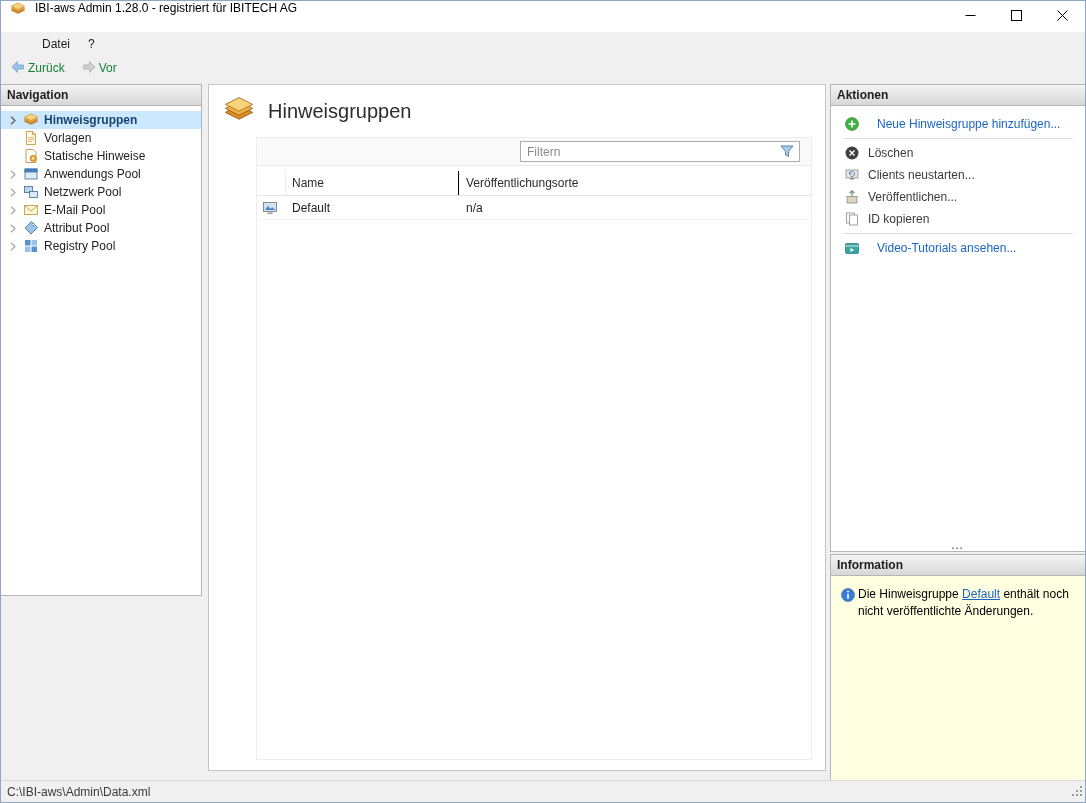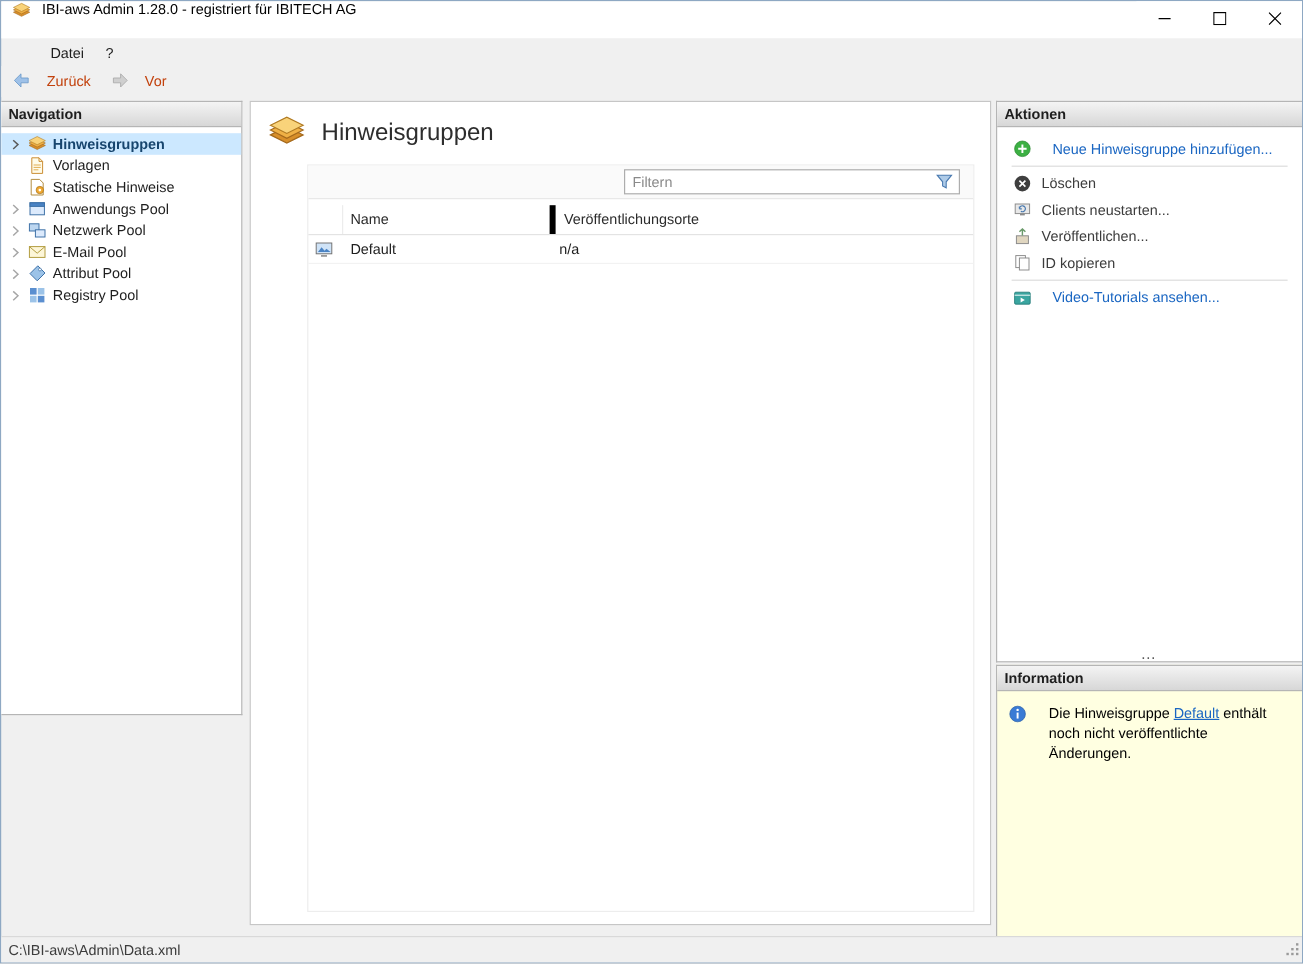--- a/index.html
+++ b/index.html
@@ -9,21 +9,21 @@
   .titlebar{position:absolute;top:0;left:0;right:0;height:31px;background:#ffffff;display:flex;align-items:flex-start;}
   .titlebar .app-icon{margin-left:9px;display:flex;}
   .titlebar .title{margin-left:9px;font-size:12px;color:#000;}
   .win-controls{position:absolute;right:0;top:0;height:31px;display:flex;}
   .win-btn{width:46px;height:31px;display:flex;align-items:center;justify-content:center;background:#fff;}
 
   
   .menubar{position:absolute;top:31px;left:0;right:0;height:23px;background:#f0f0f0;display:flex;align-items:center;margin-left:32px;}
   .menu-item{padding:3px 9px;color:#1e1e1e;}
   .toolbar{position:absolute;top:54px;left:0;right:0;height:26px;background:#f0f0f0;display:flex;align-items:center;}
-  .tool-btn{display:flex;align-items:center;gap:13px;margin-left:9px;color:#c2410c;}
+  .tool-btn{display:flex;align-items:center;gap:2px;margin-left:9px;color:#15803d;}
   .tool-btn + .tool-btn{margin-left:16px;}
 
   
   .panel-header{height:20px;line-height:20px;padding-left:6px;background:linear-gradient(#f4f4f4,#d7d7d7);border-bottom:1px solid #b5b5b5;font-weight:bold;font-size:12px;color:#1e1e1e;}
 
   
   .nav-panel{position:absolute;top:83px;left:0;width:201px;height:512px;box-sizing:border-box;border:1px solid #b5b5b5;border-left:none;background:#fff;}
   .nav-tree{padding-top:5px;}
   .nav-item{height:18px;display:flex;align-items:center;cursor:default;}
   .nav-item.selected{background:#cce8ff;}
@@ -38,39 +38,39 @@
   .main-title{font-size:20px;color:#2d2d2d;}
   .list-container{position:absolute;top:52px;left:12px;right:13px;bottom:10px;border:1px solid #ededed;background:#fff;margin-left:35px;}
   .filter-band{height:27px;background:#fafafa;border-bottom:1px solid #e8e8e8;position:relative;}
   .filter-box{position:absolute;right:11px;top:3px;width:280px;height:21px;box-sizing:border-box;border:1px solid #adadad;background:#fff;display:flex;align-items:center;}
   .filter-box input{flex:1;min-width:0;height:17px;border:0;outline:none;padding:0 6px;font-size:12px;font-family:inherit;background:transparent;color:#1e1e1e;}
   .filter-box input::placeholder{color:#8a8a8a;}
   .filter-funnel{width:24px;display:flex;align-items:center;justify-content:center;}
   .table-header{margin-top:5px;display:flex;height:24px;border-bottom:1px solid #e3e3e3;color:#2b2b2b;}
   .col-icon{width:28px;}
   .col-name{width:166px;border-left:1px solid #ececec;padding-left:6px;display:flex;align-items:center;}
-  .col-pub{flex:1;border-left:5px solid #000000;padding-left:7px;display:flex;align-items:center;}
+  .col-pub{flex:1;border-left:1px solid #000000;padding-left:7px;display:flex;align-items:center;}
   .table-row{display:flex;height:23px;align-items:center;border-bottom:1px solid #f2f2f2;}
   .cell-icon{width:28px;display:flex;padding-left:5px;box-sizing:border-box;}
   .cell-name{width:166px;padding-left:7px;box-sizing:content-box;}
   .cell-pub{flex:1;padding-left:8px;}
 
   
   .actions-panel{position:absolute;top:83px;right:0;width:255px;height:468px;box-sizing:border-box;border:1px solid #b5b5b5;border-right:none;background:#fff;}
   .actions-body{position:relative;height:calc(100% - 21px);}
   .actions-list{padding-top:7px;}
   .action-item{height:22px;display:flex;align-items:center;padding-left:13px;gap:8px;color:#3c3c3c;cursor:default;}
   .action-item.link{color:#1a66c2;gap:17px;}
   .action-sep{height:1px;background:#dcdcdc;margin:3px 12px;}
   .action-icon{width:16px;height:16px;display:flex;flex:0 0 16px;}
   .actions-overflow{position:absolute;bottom:0;left:0;right:0;text-align:center;color:#5a5a5a;font-size:13px;letter-spacing:2px;line-height:12px;}
 
   
   .info-panel{position:absolute;top:553px;right:0;width:255px;height:227px;box-sizing:border-box;border:1px solid #b5b5b5;border-right:none;background:#ffffe1;}
-  .info-body{display:flex;gap:18px;align-items:flex-start;padding:10px 8px 10px 9px;font-size:12px;line-height:1.4;color:#000;}
+  .info-body{display:flex;gap:2px;align-items:flex-start;padding:10px 8px 10px 9px;font-size:12px;line-height:1.4;color:#000;}
   .info-icon{flex:0 0 16px;margin-top:1px;}
   .info-link{color:#1a66c2;text-decoration:underline;cursor:pointer;}
 
   
   .statusbar{position:absolute;bottom:0;left:0;right:0;height:22px;background:#f0f0f0;border-top:1px solid #d9d9d9;display:flex;align-items:center;padding-left:6px;color:#3c3c3c;box-sizing:border-box;}
   .resize-grip{position:absolute;right:2px;bottom:2px;}
 </style>
 </head>
 <body>
 

